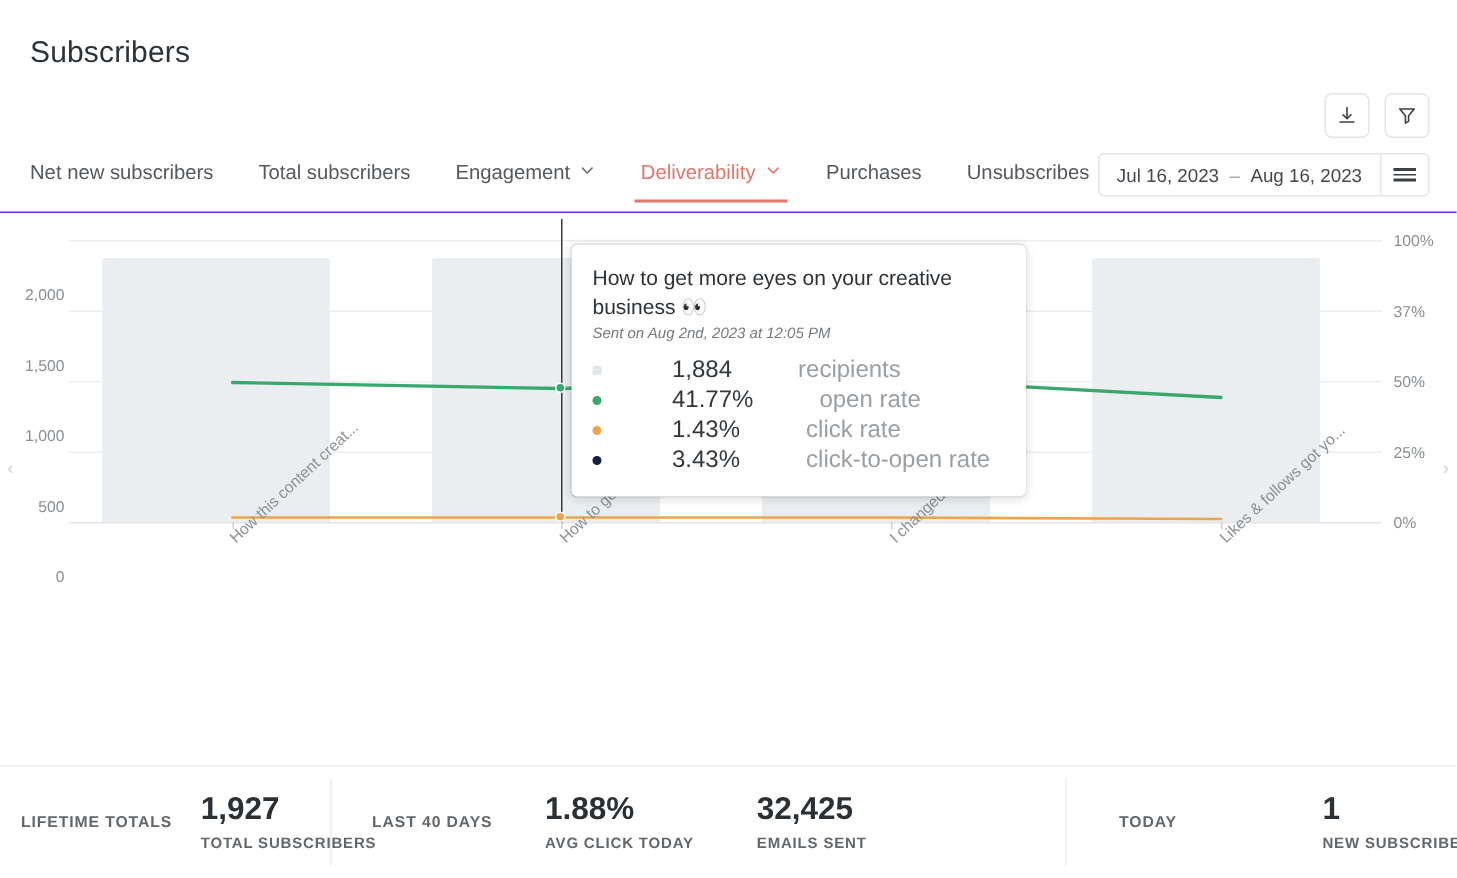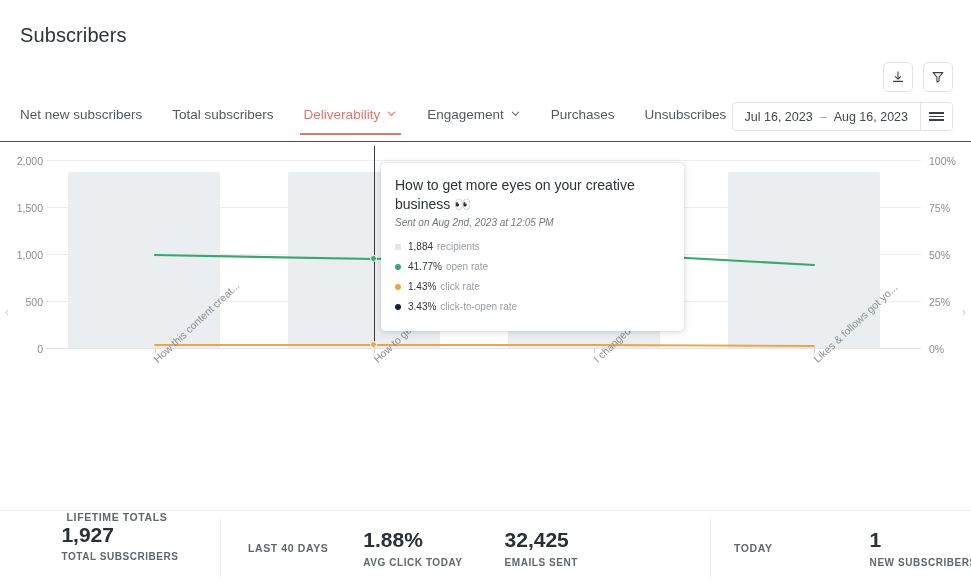--- a/index.html
+++ b/index.html
@@ -125,21 +125,21 @@
     background: #ededed;
   }
   .gridline.base { background: #e4e4e4; }
 
   .ylab {
     position: absolute;
     font-size: 10.5px;
     color: #898e92;
     white-space: nowrap;
   }
-  .ylab.left  { right: 928px; text-align: right; }
+  .ylab.left  { right: 928px; text-align: right; margin-top: 36px; }
   .ylab.right { left: 929px; }
 
   .bar {
     position: absolute;
     background: #eaeef0;
     border-radius: 2px 2px 0 0;
   }
 
   .axis-nav {
     position: absolute;
@@ -197,23 +197,24 @@
   }
   .tt-sub {
     font-size: 10px;
     font-style: italic;
     color: #74797d;
     margin-top: 4px;
   }
   .tt-rows { margin-top: 9px; }
   .tt-row {
     display: flex; align-items: center;
-    font-size: 10px;
+    font-size: 16px;
     line-height: 20px;
     color: #9a9fa3;
+    gap: 40px;
   }
   .tt-dot {
     width: 6px; height: 6px;
     border-radius: 50%;
     margin-right: 7px;
     flex: 0 0 auto;
   }
   .tt-dot.square { border-radius: 1px; }
   .tt-val { color: #32373b; margin-right: 4px; }
 
@@ -289,37 +290,37 @@
 </div>
 
 <div class="tabbar">
   <div class="tabs">
     <div class="tab">
       <span>Net new subscribers</span>
     </div>
     <div class="tab">
       <span>Total subscribers</span>
     </div>
+    <div class="tab">
+      <span>Engagement</span>
+      <span class="chev">
+        <svg width="11" height="11" viewBox="0 0 12 12" fill="none" stroke="#6b7074" stroke-width="1.2" stroke-linecap="round" stroke-linejoin="round">
+            <path d="M2.5 4.5L6 8l3.5-3.5"></path>
+          </svg>
+      </span>
+    </div>
     <div class="tab active">
       <span>Deliverability</span>
       <span class="chev">
         <svg width="11" height="11" viewBox="0 0 12 12" fill="none" stroke="#e2766c" stroke-width="1.2" stroke-linecap="round" stroke-linejoin="round">
             <path d="M2.5 4.5L6 8l3.5-3.5"></path>
           </svg>
       </span>
     </div>
     <div class="tab">
-      <span>Engagement</span>
-      <span class="chev">
-        <svg width="11" height="11" viewBox="0 0 12 12" fill="none" stroke="#6b7074" stroke-width="1.2" stroke-linecap="round" stroke-linejoin="round">
-            <path d="M2.5 4.5L6 8l3.5-3.5"></path>
-          </svg>
-      </span>
-    </div>
-    <div class="tab">
       <span>Purchases</span>
     </div>
     <div class="tab">
       <span>Unsubscribes</span>
     </div>
   </div>
 </div>
 
 <div class="daterange">
   <div class="daterange-field">
@@ -368,21 +369,21 @@
     <div class="tick" style="left:768px; top:188px;"></div>
   </div>
 
   <div class="ylab left" style="top:13px;">2,000</div>
   <div class="ylab left" style="top:60px;">1,500</div>
   <div class="ylab left" style="top:107px;">1,000</div>
   <div class="ylab left" style="top:154px;">500</div>
   <div class="ylab left" style="top:201px;">0</div>
 
   <div class="ylab right" style="top:13px;">100%</div>
-  <div class="ylab right" style="top:60px;">75%</div>
+  <div class="ylab right" style="top:60px;">37%</div>
   <div class="ylab right" style="top:107px;">50%</div>
   <div class="ylab right" style="top:154px;">25%</div>
   <div class="ylab right" style="top:201px;">0%</div>
 
   <div class="axis-nav" style="left:5px;  top:163px;">‹</div>
   <div class="axis-nav" style="right:5px; top:163px;">›</div>
 
   <div class="xlabel" style="left:151px; top:214px;">How this content creat...</div>
   <div class="xlabel" style="left:371px; top:214px;">How to get more eyes o...</div>
   <div class="xlabel" style="left:591px; top:214px;">I changed who I am to ...</div>
@@ -412,41 +413,41 @@
     <div class="tt-row">
       <span class="tt-dot" style="background:#16213f"></span>
       <span class="tt-val">3.43%</span>
       <span>click-to-open rate</span>
     </div>
   </div>
 </div>
 
 <div class="stats">
 
-  <div class="stat-group" style="width:220px; padding-left:14px;flex-direction:column;">
+  <div class="stat-group" style="width:220px; padding-left:14px;">
     <span class="group-label">LIFETIME TOTALS</span>
     <div class="metric" style="margin-left:6px;">
       <div class="v">1,927</div>
       <div class="k">TOTAL SUBSCRIBERS</div>
     </div>
   </div>
 
   <div class="stat-group" style="width:490px; padding-left:28px;">
     <span class="group-label">LAST 40 DAYS</span>
     <div class="metric" style="margin-left:22px;">
       <div class="v">1.88%</div>
       <div class="k">AVG CLICK TODAY</div>
     </div>
     <div class="metric" style="margin-left:16px;">
       <div class="v">32,425</div>
       <div class="k">EMAILS SENT</div>
     </div>
   </div>
 
-  <div class="stat-group" style="width:261px; padding-left:24px;">
+  <div class="stat-group" style="width:261px; padding-left:36px;">
     <span class="group-label">TODAY</span>
     <div class="metric" style="margin-left:84px;">
       <div class="v">1</div>
       <div class="k">NEW SUBSCRIBERS</div>
     </div>
   </div>
 
 </div>
 
 </body></html>

